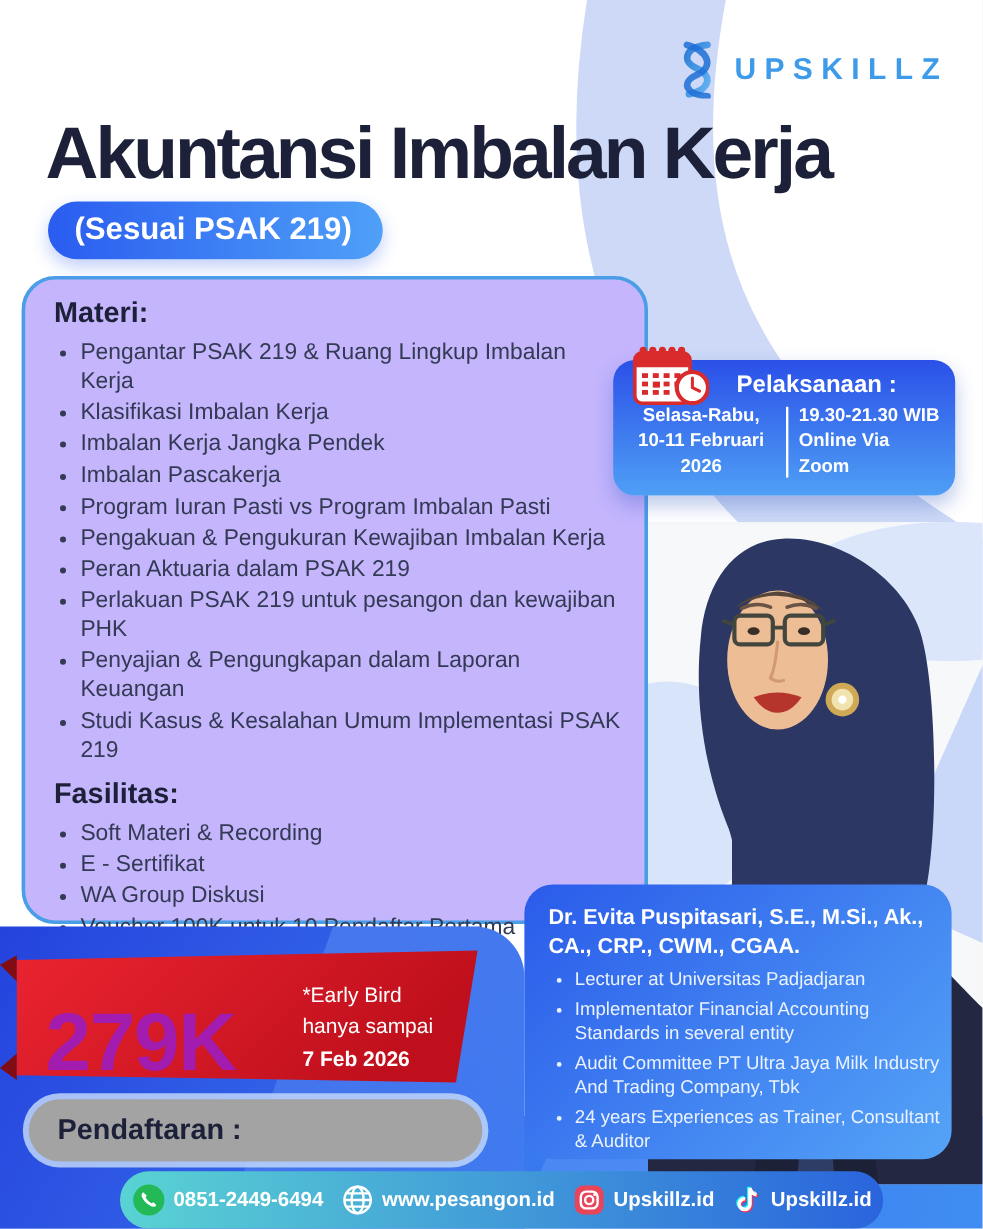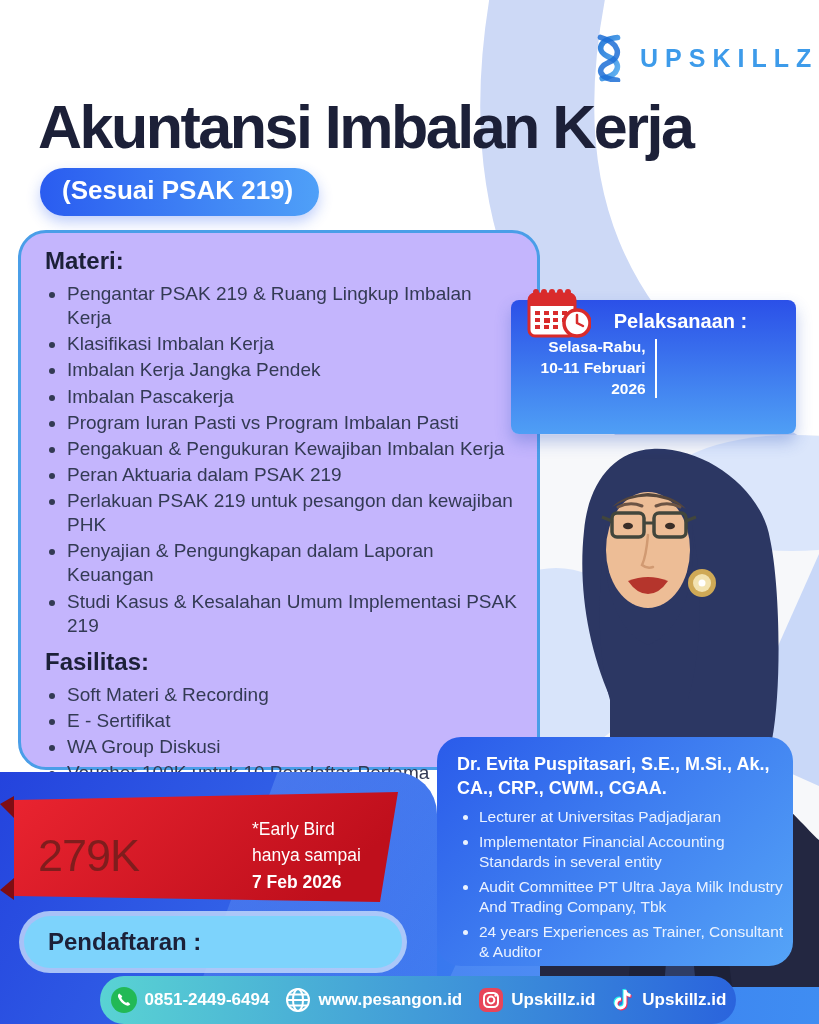--- a/index.html
+++ b/index.html
@@ -6,21 +6,21 @@
   html,body { background:#e8e8e8; }
   body { font-family:"Liberation Sans", sans-serif; }
   .poster {
     position:relative; width:819px; height:1024px; margin:0 auto;
     background:#ffffff; overflow:hidden;
   }
   
   .bg-arc { position:absolute; left:0; top:0; z-index:0; }
 
   
-  .logo { position:absolute; top:34px; left:588px; display:flex; align-items:center; gap:10px; z-index:2; }
+  .logo { position:absolute; top:34px; left:560px; display:flex; align-items:center; gap:10px; z-index:2; }
   .logo-text { color:#3d9bea; font-weight:bold; font-size:25px; letter-spacing:7px; }
 
   
   .title {
     position:absolute; left:38px; top:92px; width:760px; z-index:2;
     font-size:61px; font-weight:800; letter-spacing:-2.5px; color:#1c2038;
   }
   .badge {
     position:absolute; left:40px; top:168px; z-index:2;
     background:linear-gradient(90deg,#2a5cf0,#4fa0f8);
@@ -35,29 +35,29 @@
     background:#c4b5fd; border:3px solid #4a9ee8; border-radius:28px;
     padding:12px 18px 8px 22px;
   }
   .card-heading { font-size:24px; font-weight:bold; color:#1c2038; margin:2px 0 7px 2px; }
   .materi-card ul { list-style:disc; padding-left:24px; }
   .materi-card li { font-size:19px; color:#333a54; line-height:1.27; margin-bottom:2px; }
   .fasilitas-heading { margin-top:10px; }
 
   
   .pelaksanaan-card {
-    position:absolute; left:511px; top:300px; width:285px; height:134px; z-index:3;
+    position:absolute; left:511px; top:300px; width:285px; height:113px; z-index:3;
     background:linear-gradient(180deg,#2b50e8,#4f9ff5);
-    border-radius:8px; box-shadow:0 8px 16px rgba(40,80,190,.3);
+    border-radius:18px; box-shadow:0 8px 16px rgba(40,80,190,.3);
     color:#fff;
   }
   .pelaksanaan-icon { position:absolute; left:14px; top:-15px; }
   .pelaksanaan-heading { text-align:center; padding:10px 8px 4px 62px; font-size:20px; font-weight:bold; }
   .pelaksanaan-row { display:flex; padding:0 12px; }
-  .pelaksanaan-date { width:47%; text-align:right; font-weight:bold; font-size:15.5px; line-height:1.35; }
+  .pelaksanaan-date { width:47%; text-align:center; font-weight:bold; font-size:15.5px; line-height:1.35; }
   .pelaksanaan-divider { width:2px; background:#fff; margin:2px 9px; }
   .pelaksanaan-time { flex:1; text-align:left; font-weight:bold; font-size:15.5px; line-height:1.35; }
 
   
   .portrait { position:absolute; left:540px; top:435px; z-index:2; }
 
   
   .speaker-card {
     position:absolute; left:437px; top:737px; width:356px; height:229px; z-index:4;
     background:linear-gradient(135deg,#2a5bea,#55a4f7);
@@ -89,28 +89,28 @@
 
   
   .ribbon { position:absolute; left:0; top:790px; width:410px; height:120px; z-index:4; }
   .ribbon-svg { position:absolute; left:0; top:0; }
   .ribbon-line1 { position:absolute; left:42px; top:17px; color:#fff; font-size:28px; font-weight:bold; white-space:nowrap; }
   .old-price { position:relative; display:inline-block; margin-left:8px; }
   .old-price::after {
     content:''; position:absolute; left:-6px; right:-10px; top:45%; height:6px;
     background:#111; transform:rotate(-9deg); border-radius:3px;
   }
-  .ribbon-price { position:absolute; left:38px; top:40px; color:#7f1d1d; font-size:45px; font-weight:400; letter-spacing:-1px; }
+  .ribbon-price { position:absolute; left:38px; top:40px; color:#a21caf; font-size:68px; font-weight:700; letter-spacing:-1px; }
   .ribbon-note { position:absolute; left:252px; top:26px; color:#fff; font-size:17.5px; line-height:1.5; }
   .ribbon-note .bold-line { font-weight:bold; }
 
   
   .pendaftaran {
     position:absolute; left:24px; top:916px; width:378px; height:52px; z-index:4;
-    background:#7dd3fc; border-radius:28px; box-shadow:0 0 0 5px rgba(190,214,250,.85);
+    background:#a3a3a3; border-radius:28px; box-shadow:0 0 0 5px rgba(190,214,250,.85);
     display:flex; align-items:center; padding-left:24px;
     font-size:24px; font-weight:bold; color:#1c2038;
   }
 
   
   .footer {
     position:absolute; left:100px; top:976px; width:636px; height:48px; z-index:6;
     background:linear-gradient(90deg,#59d3d3,#2a64dd);
     border-radius:26px; display:flex; align-items:center; justify-content:center; gap:16px;
     color:#fff; padding:0 14px;text-align:right;
@@ -234,20 +234,25 @@
       <path d="M52,38 L52,30 M52,38 L58,41" stroke="#d92b2b" stroke-width="2.5" stroke-linecap="round"></path>
     </svg>
     <div class="pelaksanaan-heading">Pelaksanaan :</div>
     <div class="pelaksanaan-row">
       <div class="pelaksanaan-date">
         <div>Selasa-Rabu,</div>
         <div>10-11 Februari</div>
         <div>2026</div>
       </div>
       <div class="pelaksanaan-divider"></div>
+      <div class="pelaksanaan-time">
+        <div>19.30-21.30 WIB</div>
+        <div>Online Via</div>
+        <div>Zoom</div>
+      </div>
     </div>
   </div>
 
   <div class="panel-left"></div>
 
   <div class="speaker-card">
     <div class="speaker-name">Dr. Evita Puspitasari, S.E., M.Si., Ak., CA., CRP., CWM., CGAA.</div>
     <ul>
         <li>Lecturer at Universitas Padjadjaran</li>
         <li>Implementator Financial Accounting Standards in several entity</li>

